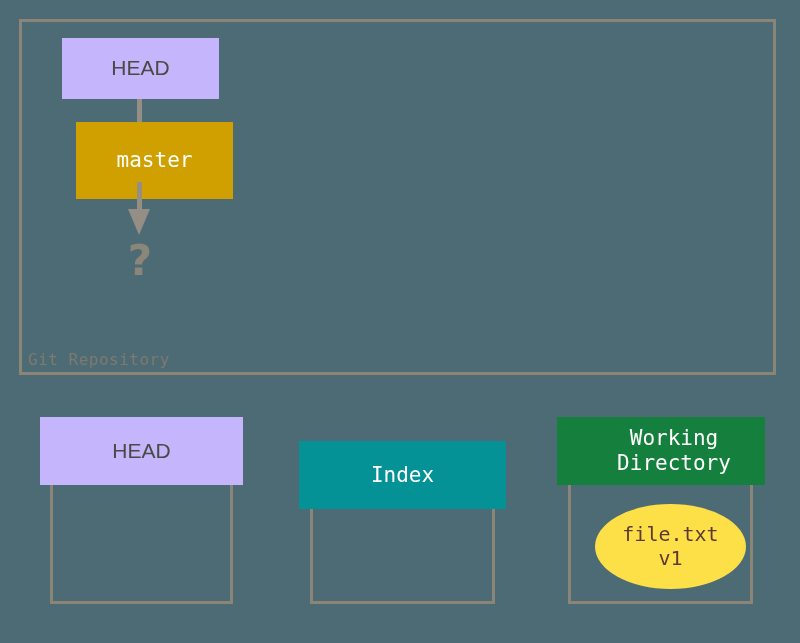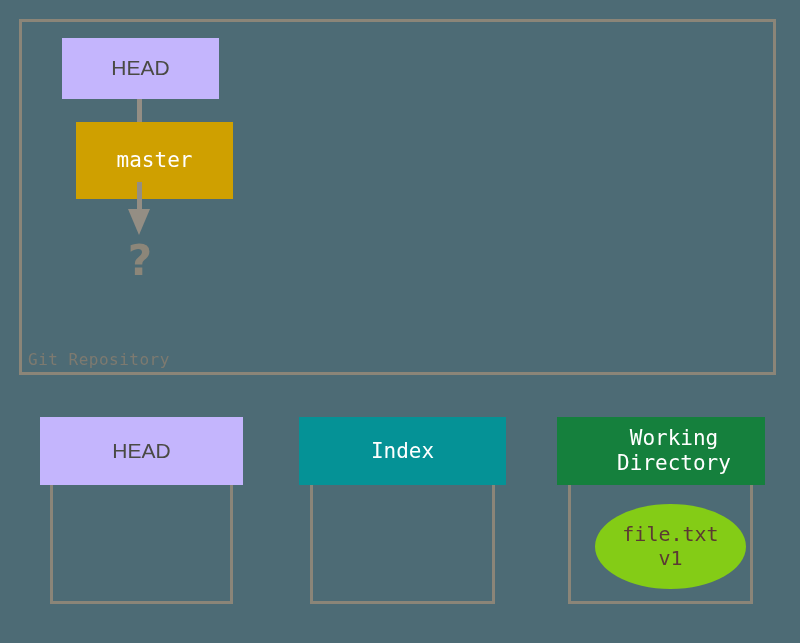--- a/index.html
+++ b/index.html
@@ -127,34 +127,34 @@
   }
   #head-area-frame  { left: 50px;  top: 470px; width: 183px; height: 134px; }
   #index-area-frame { left: 310px; top: 470px; width: 185px; height: 134px; }
   #wd-area-frame    { left: 568px; top: 470px; width: 185px; height: 134px; }
 
   #head-area-node {
     left: 40px; top: 417px; width: 203px; height: 68px;
     font-size: 21px;
   }
   #index-area-node {
-    left: 299px; top: 417px; width: 207px; height: 68px;
+    left: 299px; top: 441px; width: 207px; height: 68px;
     font-size: 21px;
   }
   #wd-area-node {
     left: 557px; top: 417px; width: 208px; height: 68px;
     font-size: 21px;
   }
 
   
   #file-ellipse {
     position: absolute;
     left: 595px; top: 504px;
     width: 151px; height: 85px;
-    background: #84cc16;
+    background: #fde047;
     border-radius: 50%;
     display: flex;
     align-items: center;
     justify-content: center;
     text-align: center;
     font-family: "DejaVu Sans Mono", monospace;
     font-size: 20px;
     line-height: 1.18;
     color: #5b3a33;
     white-space: pre-line;

